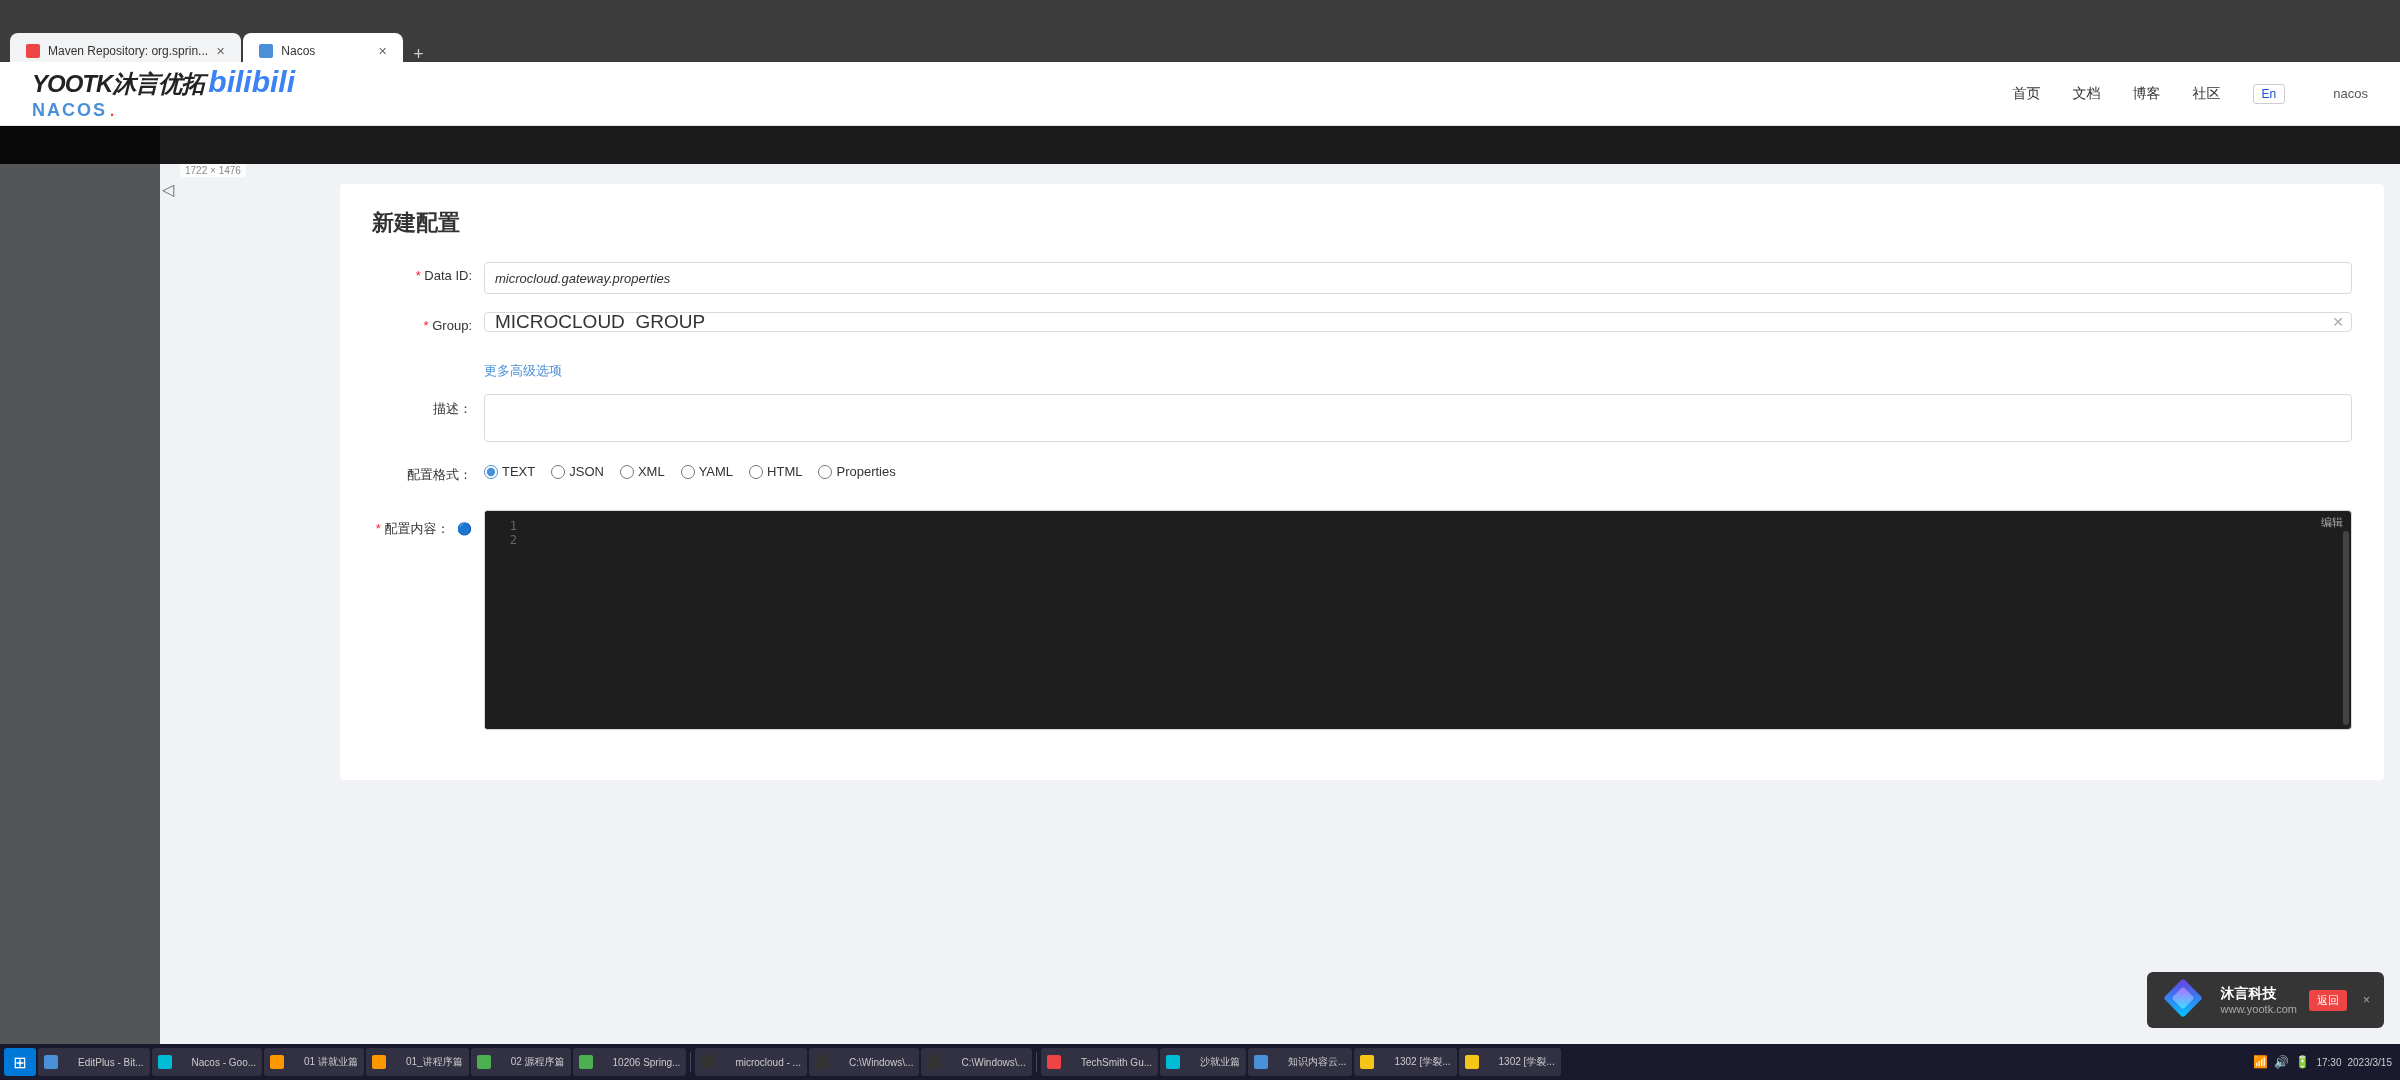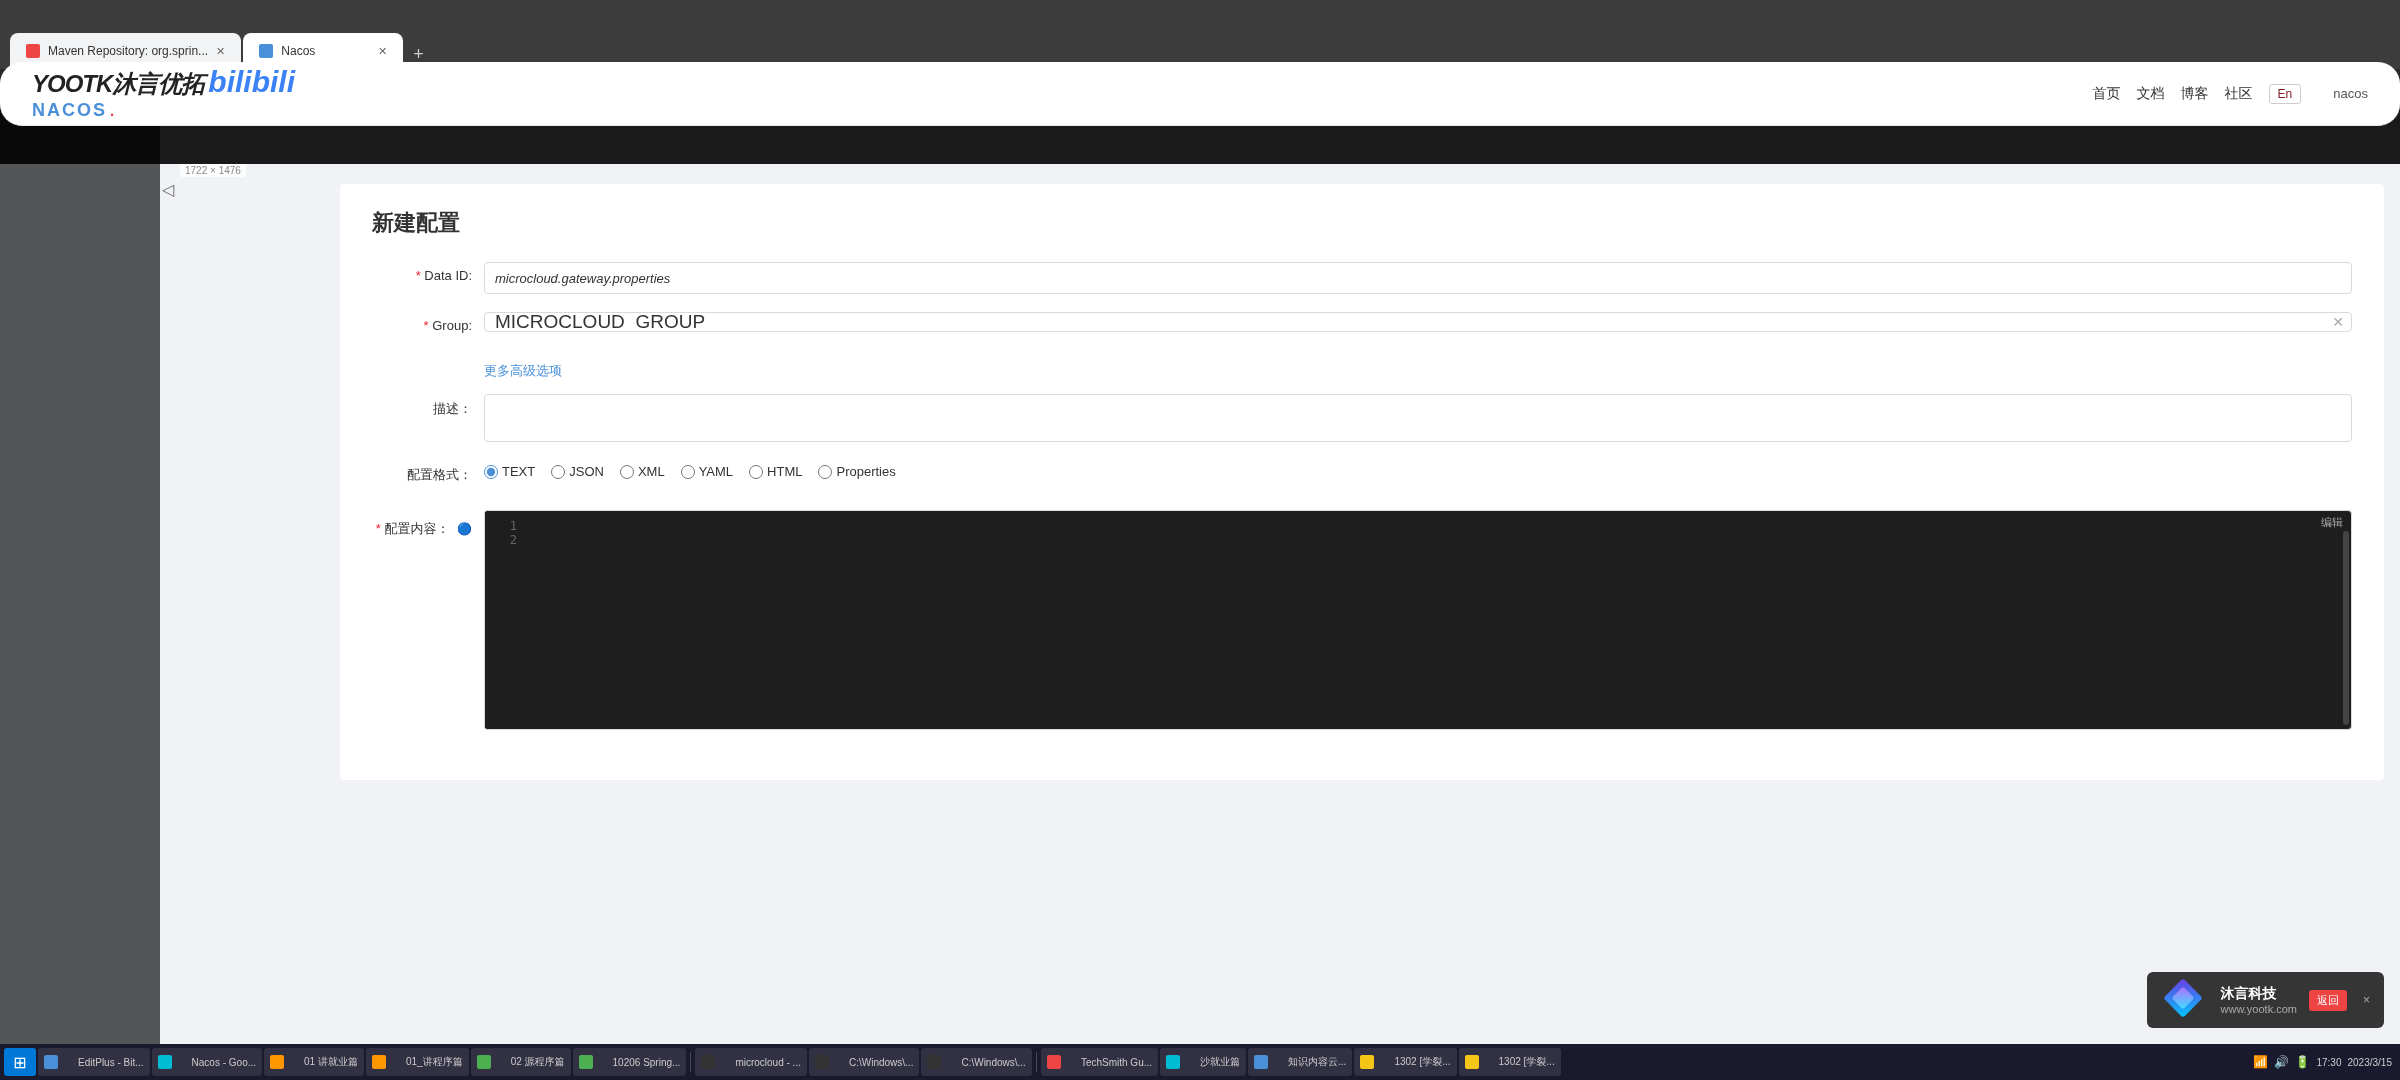--- a/index.html
+++ b/index.html
@@ -106,36 +106,36 @@
       font-size: 13px;
     }
     .toolbar-icon { cursor: pointer; }
     .logo-area {
       display: flex;
       flex-direction: column;
       margin-right: 40px;
     }
     .nacos-nav {
       display: flex;
-      gap: 16px;
+      gap: 32px;
       margin-left: auto;
       align-items: center;
     }
     .nacos-nav-item {
       color: #333;
       font-size: 14px;
       cursor: pointer;
       text-decoration: none;
     }
     .lang-btn {
       border: 1px solid #ccc;
       padding: 2px 8px;
       border-radius: 3px;
       font-size: 12px;
-      color: #7f1d1d;
+      color: #1d4ed8;
       cursor: pointer;
     }
     .nacos-user {
       color: #555;
       font-size: 13px;
       margin-left: 16px;
     }
 
     
     .form-container {
@@ -470,21 +470,20 @@
       top: 62px;
       left: 0;
       right: 0;
       height: 64px;
       background: #fff;
       display: flex;
       align-items: center;
       padding: 0 32px;
       border-bottom: 1px solid #e8e8e8;
       z-index: 5;
-      border-radius: 22px;
     }
 
     .brand-text {
       font-size: 24px;
       font-weight: 900;
       font-style: italic;
       color: #222;
       letter-spacing: -1px;
     }
     .brand-bilibili {

